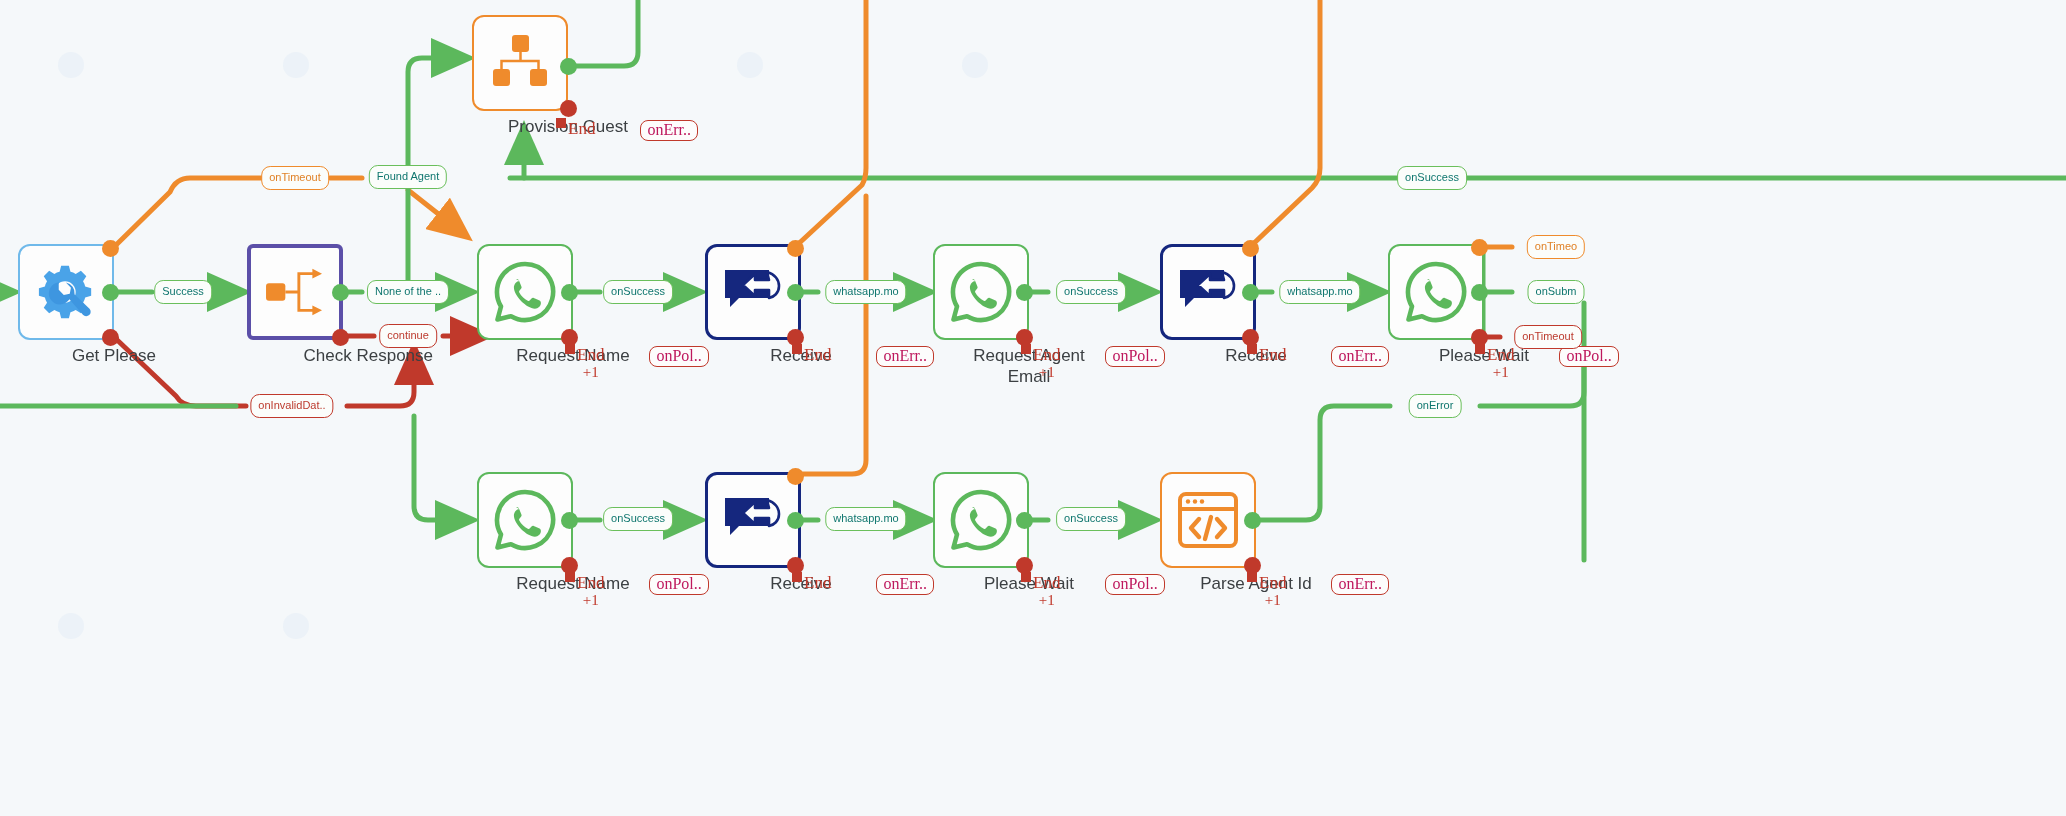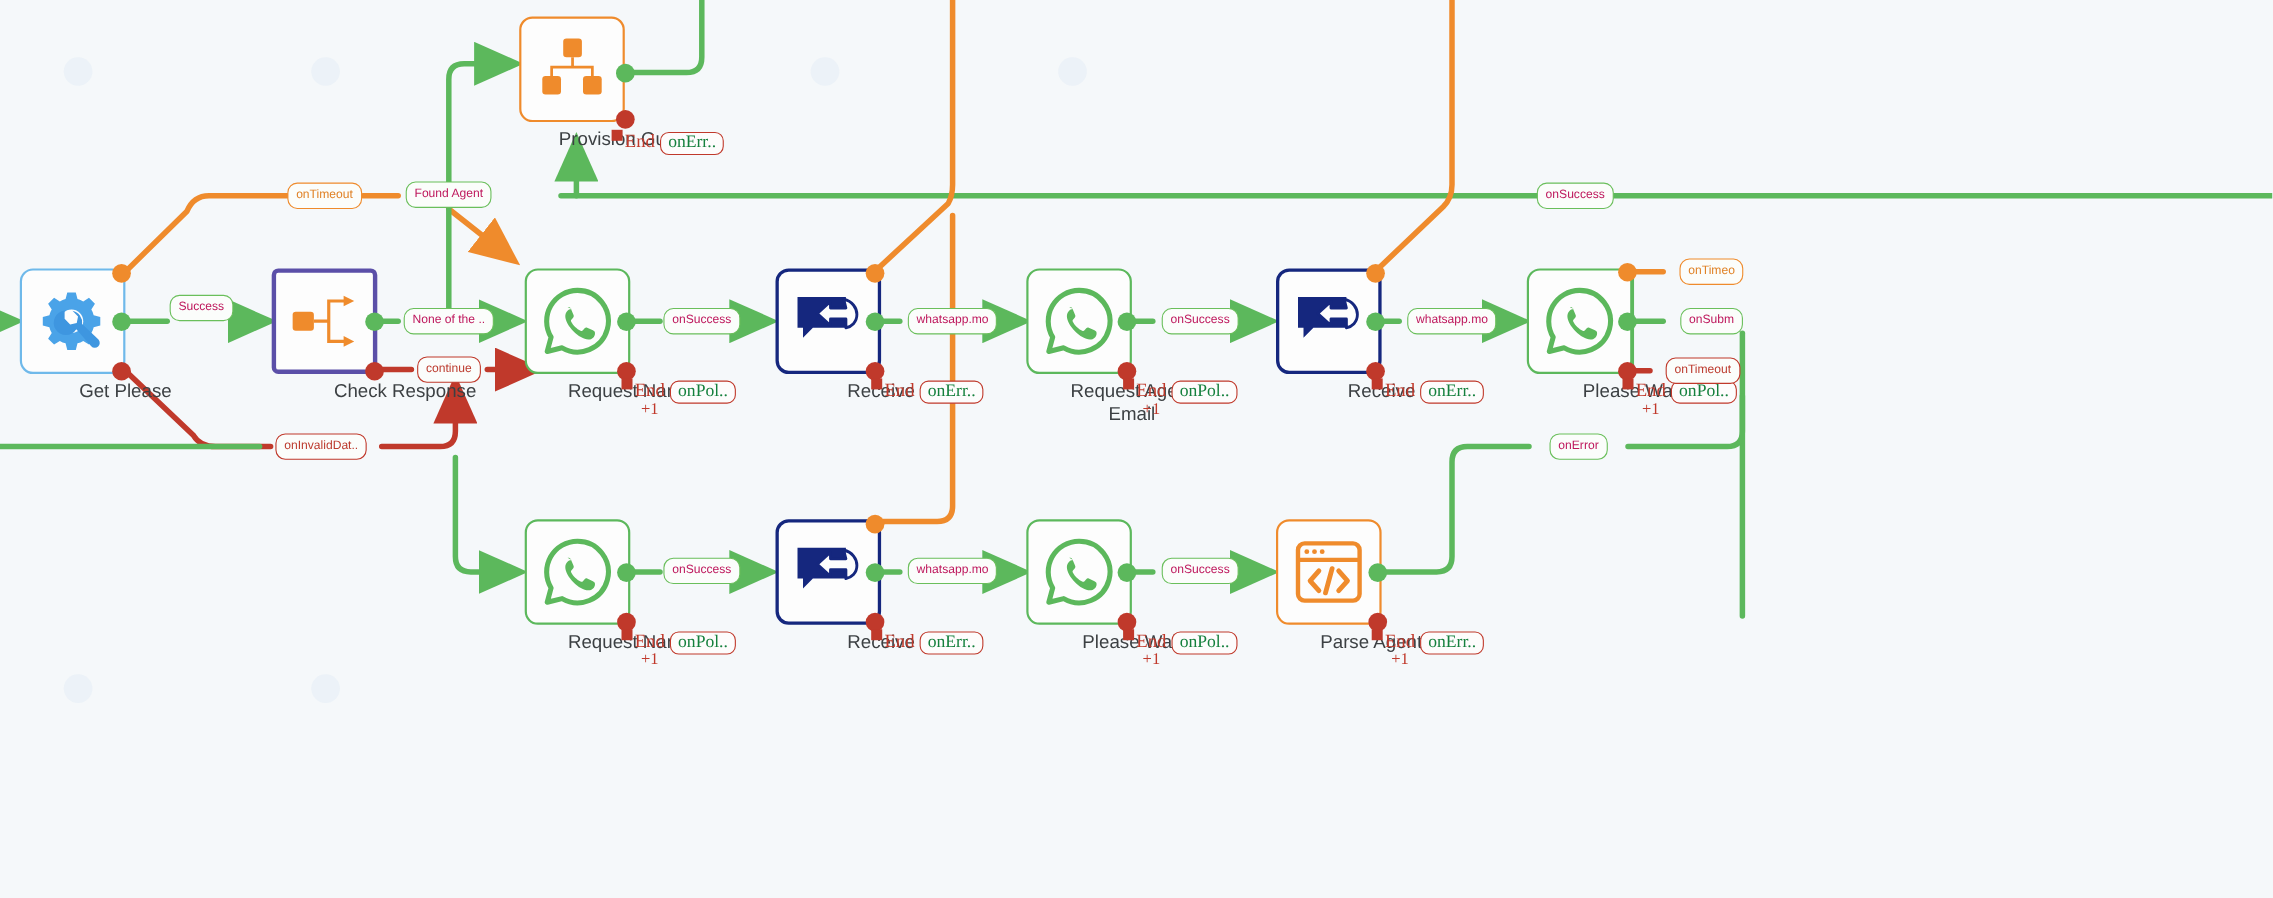--- a/index.html
+++ b/index.html
@@ -75,21 +75,21 @@
   .chip {
     position: absolute;
     transform: translate(-50%, -50%);
     background: #fbfdfb;
     border-radius: 9px;
     padding: 1px 7px 2px 7px;
     font-size: 11px;
     line-height: 19px;
     white-space: nowrap;
   }
-  .chip.green  { border: 1.5px solid #6abf5b; color: #be185d; }
+  .chip.green  { border: 1.5px solid #6abf5b; color: #0f766e; }
   .chip.orange { border: 1.5px solid #ef8b2c; color: #e08227; }
   .chip.red    { border: 1.5px solid #c0392b; color: #bc3b2e; }
 
   
   .endgroup {
     position: absolute;
     display: flex;
     align-items: flex-start;
     gap: 5px;
     white-space: nowrap;
@@ -116,26 +116,27 @@
     font-family: "Liberation Serif", serif;
     font-size: 15px;
     color: #c0392b;
     text-align: center;
     line-height: 15px;
     margin-top: 2px;
   }
   .errbadge {
     border: 1.3px solid #c0392b;
     border-radius: 8px;
-    color: #15803d;
+    color: #be185d;
     font-family: "Liberation Serif", serif;
     font-size: 16px;
     line-height: 18px;
     padding: 0 6px 1px 6px;
     background: #fdfcfc;
+    margin-left: 40px;
   }
 </style>
 </head>
 <body>
 
 <div id="canvas">
 
   <div class="bg-dot" style="left:58px;  top:52px;"></div>
   <div class="bg-dot" style="left:283px; top:52px;"></div>
   <div class="bg-dot" style="left:737px; top:52px;"></div>
@@ -504,21 +505,21 @@
         <div class="endlabel">End</div>
         <div class="pluscount">+1</div>
       </div>
     </div>
     <div class="errbadge">onErr..</div>
   </div>
 
   <div class="chip orange" style="left:295px;  top:178px;">onTimeout</div>
   <div class="chip green" style="left:408px;  top:177px;">Found Agent</div>
   <div class="chip green" style="left:1432px; top:178px;">onSuccess</div>
-  <div class="chip green" style="left:183px;  top:280px;text-align:center;">Success</div>
+  <div class="chip green" style="left:183px;  top:292px;text-align:center;">Success</div>
   <div class="chip green" style="left:408px;  top:292px;">None of the ..</div>
   <div class="chip green" style="left:638px;  top:292px;">onSuccess</div>
   <div class="chip green" style="left:866px;  top:292px;">whatsapp.mo</div>
   <div class="chip green" style="left:1091px; top:292px;">onSuccess</div>
   <div class="chip green" style="left:1320px; top:292px;">whatsapp.mo</div>
   <div class="chip orange" style="left:1556px; top:247px;">onTimeo</div>
   <div class="chip green" style="left:1556px; top:292px;">onSubm</div>
   <div class="chip red" style="left:1548px; top:337px;">onTimeout</div>
   <div class="chip red" style="left:408px;  top:336px;">continue</div>
   <div class="chip red" style="left:292px;  top:406px;">onInvalidDat..</div>

